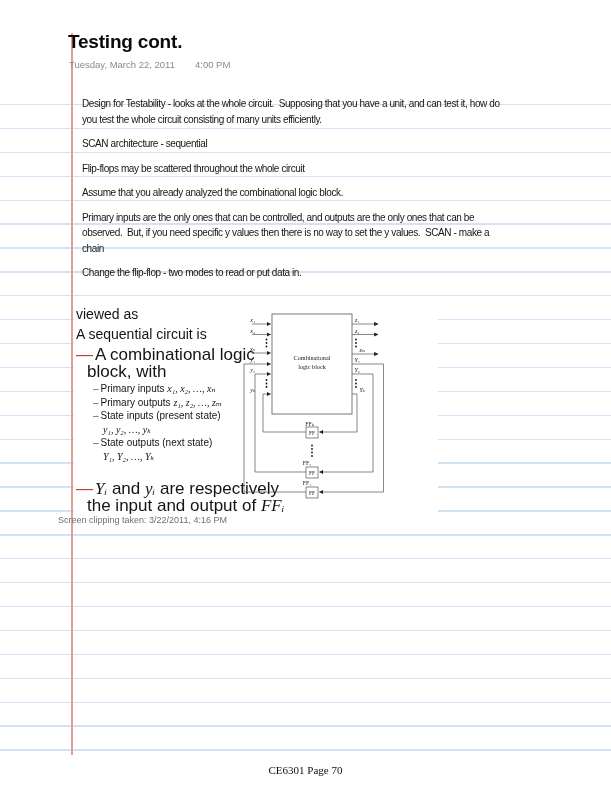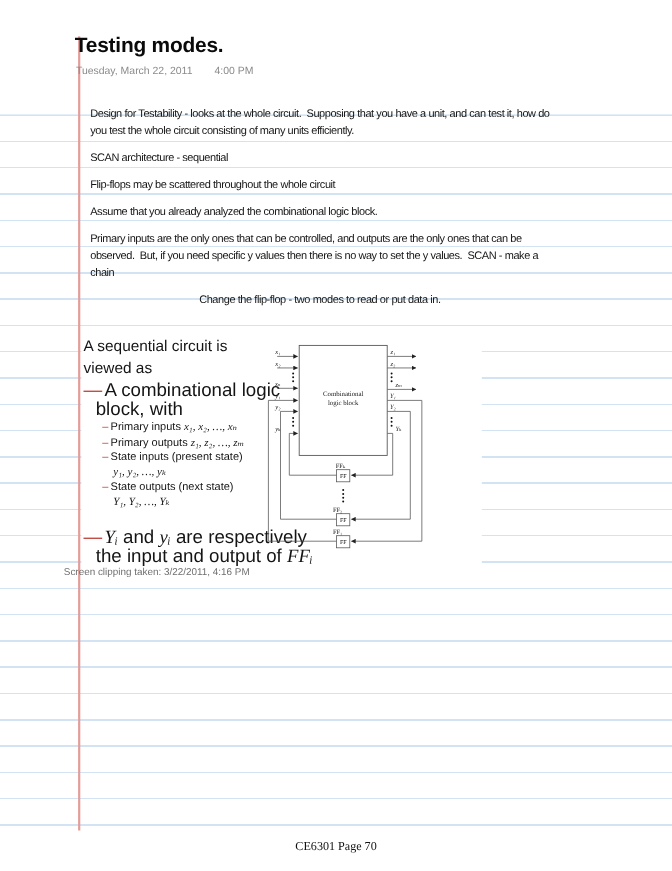--- a/index.html
+++ b/index.html
@@ -9,21 +9,21 @@
   .rules{position:absolute;left:0;top:104px;width:611px;height:647px;
          background:repeating-linear-gradient(to bottom,#d2e4f3 0 1.3px,transparent 1.3px 23.9px);}
   
   .redline{position:absolute;left:71px;top:33px;width:1.6px;height:722px;background:#e59c98;}
   .title{position:absolute;left:68px;top:31px;font-size:19px;font-weight:bold;color:#0a0a0a;letter-spacing:-0.2px;}
   .dateline{position:absolute;left:69px;top:59px;font-size:9.5px;color:#8a8a8a;white-space:pre;}
   .dateline .time{margin-left:20px;}
   .notes{position:absolute;left:82px;top:96px;font-size:10px;font-weight:normal;color:#151515;
          letter-spacing:-0.4px;}
   .p{margin:0 0 9px 0;}
-  .p.gap{margin-top:7px;text-align:center;}
+  .p.gap{margin-top:7px;}
   .nline{white-space:pre;line-height:15.5px;}
   
   .clip{position:absolute;left:74px;top:302px;width:364px;height:210px;background:#ffffff;}
   .slidetext{position:absolute;left:2px;top:3px;width:172px;color:#141414;}
   .sl-line{white-space:pre;}
   .sl-heading{font-size:14px;line-height:19.5px;}
   .sl-b1,.sl-b2{font-size:17px;line-height:16.5px;}
   .sl-b1{margin-top:3px;}
   .sl-subs{margin-left:17px;margin-top:2px;font-size:10px;line-height:13.5px;}
   .sl-b2{margin-top:18px;}
@@ -41,21 +41,21 @@
   .footer{position:absolute;left:0;top:764px;width:611px;text-align:center;
           font-family:"Liberation Serif","DejaVu Serif",serif;font-size:11px;color:#111;}
 </style>
 </head>
 <body>
 
 <div class="page">
   <div class="rules"></div>
   <div class="redline"></div>
 
-  <div class="title">Testing modes.</div>
+  <div class="title">Testing cont.</div>
   <div class="dateline"><span>Tuesday, March 22, 2011</span><span class="time">4:00 PM</span></div>
 
   <div class="notes">
     <div class="p">
       <div class="nline">Design for Testability - looks at the whole circuit.  Supposing that you have a unit, and can test it, how do</div>
       <div class="nline">you test the whole circuit consisting of many units efficiently.</div>
     </div>
     <div class="p">
       <div class="nline">SCAN architecture - sequential</div>
     </div>
@@ -71,22 +71,22 @@
       <div class="nline">chain</div>
     </div>
     <div class="p gap">
       <div class="nline">Change the flip-flop - two modes to read or put data in.</div>
     </div>
   </div>
 
   <div class="clip">
     <div class="slidetext">
       <div class="sl-heading">
+        <div class="sl-line">viewed as</div>
         <div class="sl-line">A sequential circuit is</div>
-        <div class="sl-line">viewed as</div>
       </div>
       <div class="sl-b1">
         <div class="sl-line"><span class="dash">—</span><span>A combinational logic</span></div>
         <div class="sl-line ind">block, with</div>
       </div>
       <div class="sl-subs">
         <div class="sl-line"><span class="dash">–</span><span>Primary inputs </span><span class="math">x₁, x₂, …, xₙ</span></div>
         <div class="sl-line"><span class="dash">–</span><span>Primary outputs </span><span class="math">z₁, z₂, …, zₘ</span></div>
         <div class="sl-line"><span class="dash">–</span><span>State inputs (present state)</span></div>
         <div class="sl-line ind2"><span class="math">y₁, y₂, …, yₖ</span></div>

